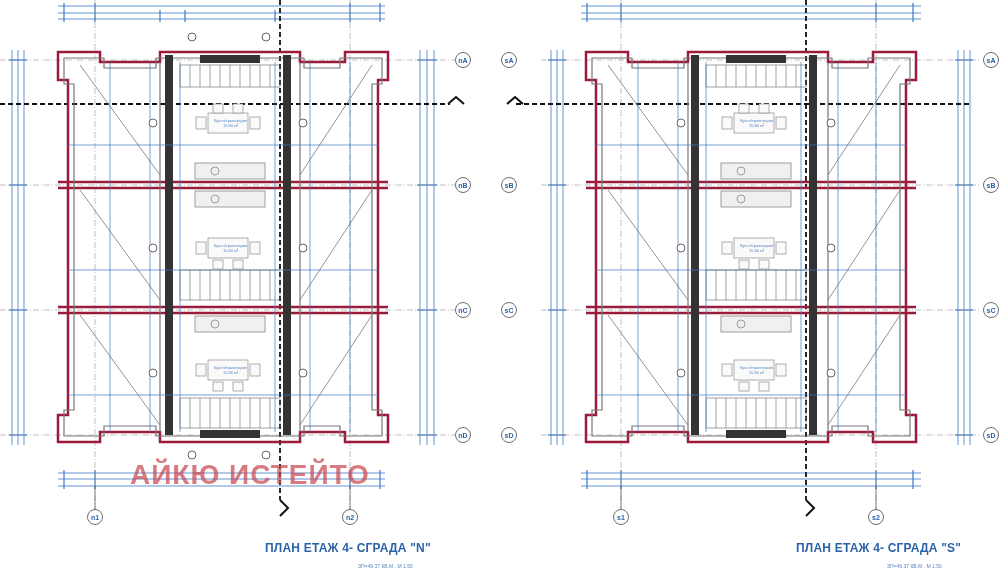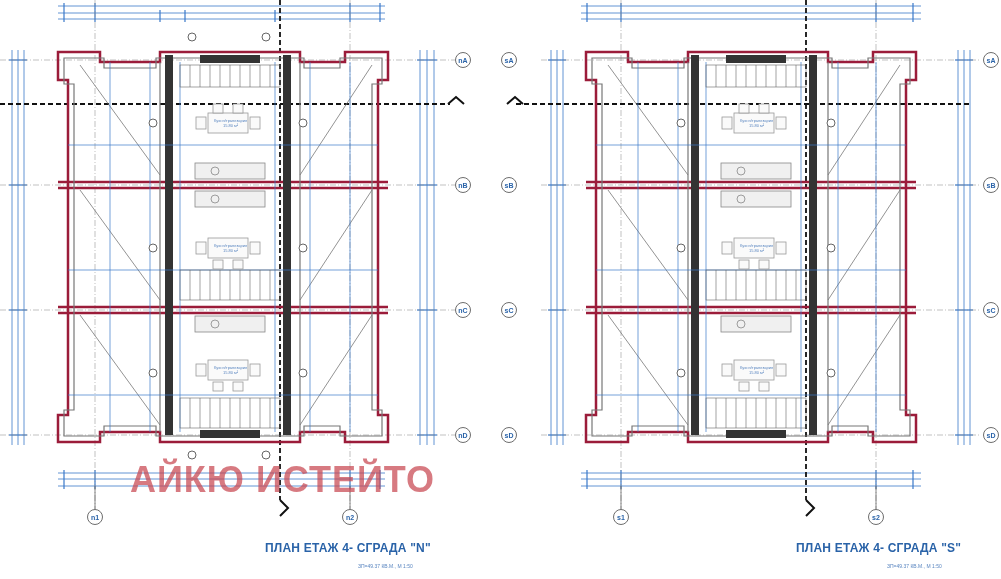--- a/index.html
+++ b/index.html
@@ -4,21 +4,21 @@
 <style>
   html, body { margin: 0; padding: 0; background: #ffffff; }
   body { width: 1001px; height: 579px; position: relative; overflow: hidden; font-family: "Liberation Sans", sans-serif; }
   .sheet { position: absolute; top: 0; width: 500px; height: 579px; }
   .sheet.left { left: 0; }
   .sheet.right { left: 501px; }
   .sheet svg { position: absolute; left: 0; top: 0; }
   .plan-title { position: absolute; font-weight: bold; font-size: 12px; color: #2a63a8; letter-spacing: 0.2px; white-space: nowrap; }
   .plan-sub { position: absolute; font-size: 5px; color: #5a86c0; white-space: nowrap; }
   .axis-bubble { position: absolute; width: 16px; height: 16px; border: 1.5px solid #6d6d6d; border-radius: 50%; background: #fff; color: #2a63a8; font-size: 7px; font-weight: bold; display: flex; align-items: center; justify-content: center; box-sizing: border-box; }
-  .watermark { position: absolute; left: 130px; top: 459px; font-size: 36px; font-weight: bold; color: rgba(200, 70, 80, 0.72); letter-spacing: 1px; white-space: nowrap; }
+  .watermark { position: absolute; left: 130px; top: 459px; font-size: 28px; font-weight: bold; color: rgba(200, 70, 80, 0.72); letter-spacing: 1px; white-space: nowrap; }
   .room-label { position: absolute; font-size: 4px; color: #5a86c0; text-align: center; white-space: nowrap; }
 </style>
 </head>
 <body>
 
 <div class="sheet left">
   <svg width="500" height="579" viewBox="0 0 500 579">
 
     <g stroke="#3a78c9" stroke-width="0.8" fill="none">
       <line x1="58" y1="6" x2="385" y2="6"></line>

